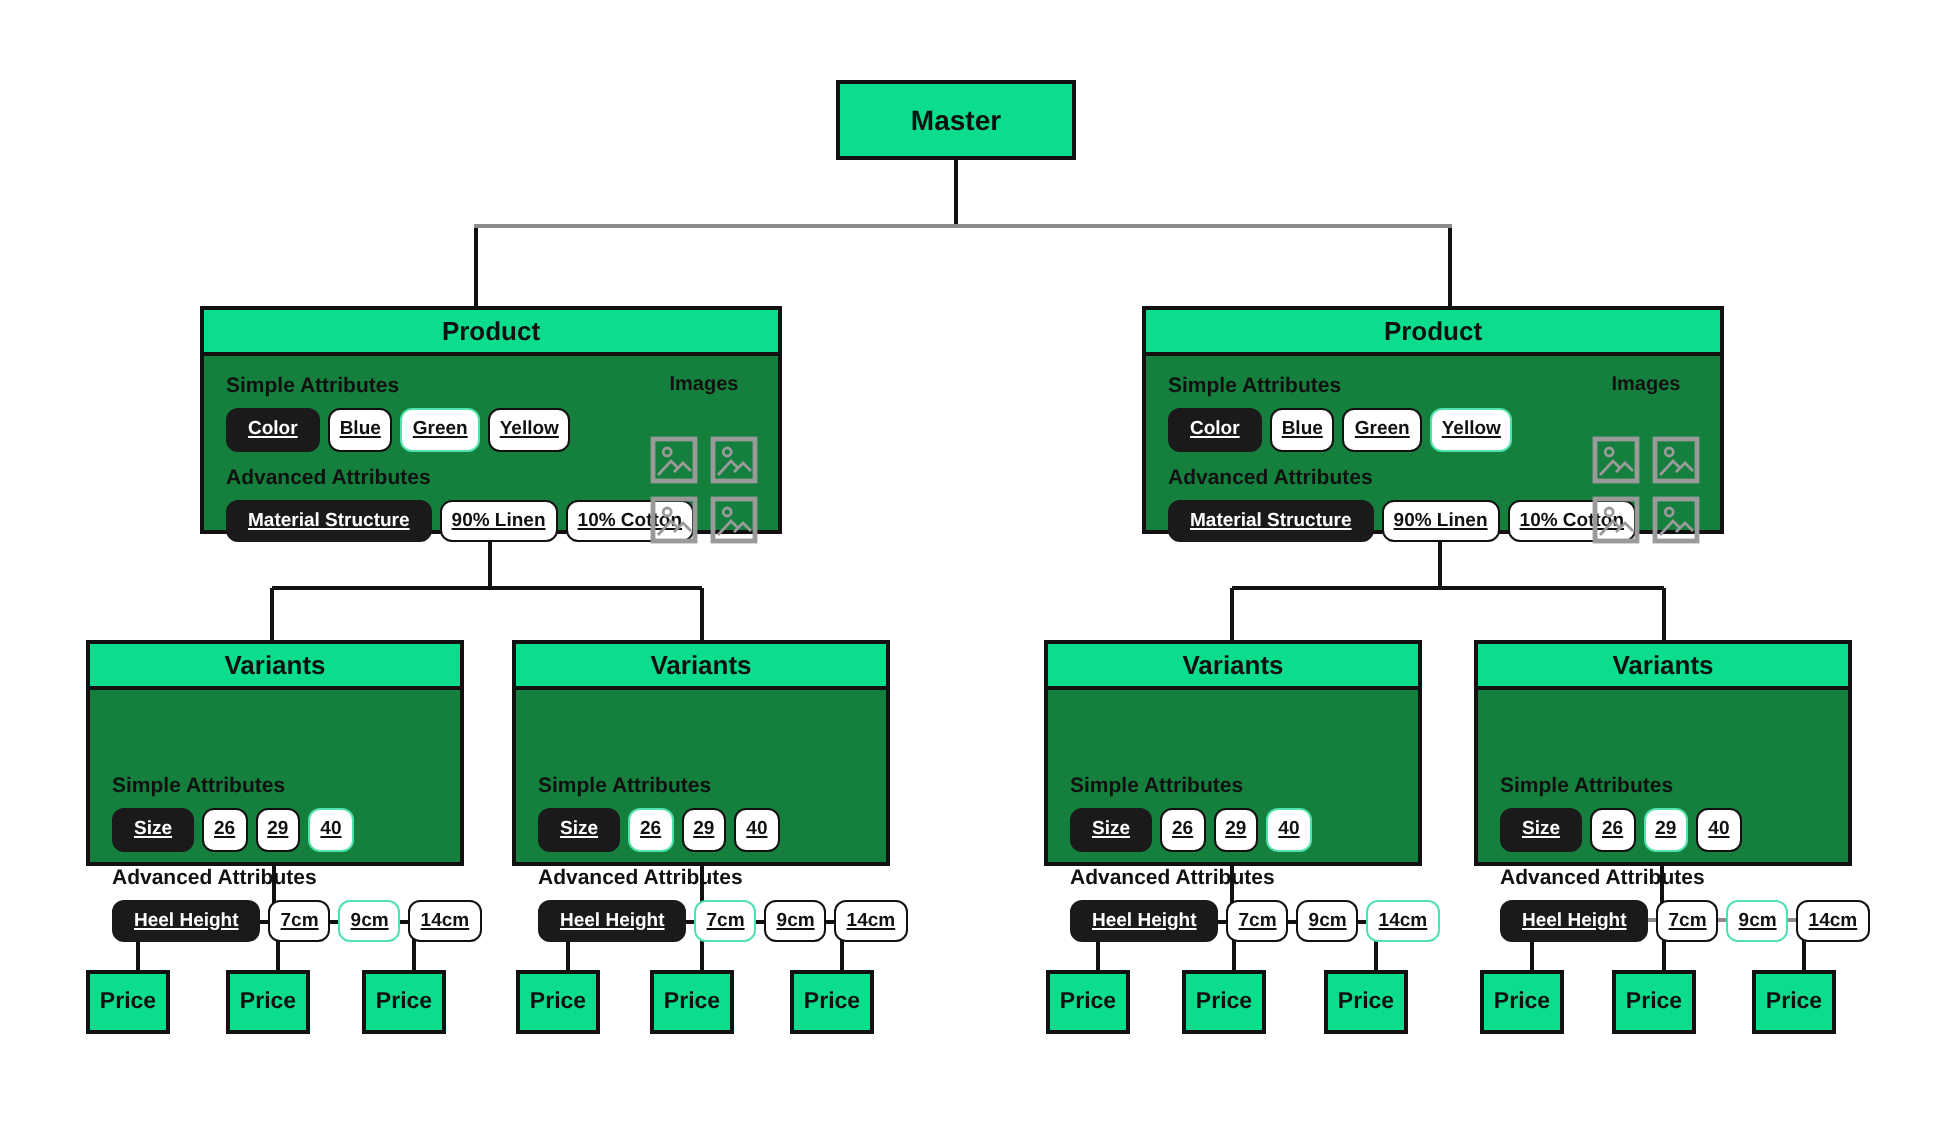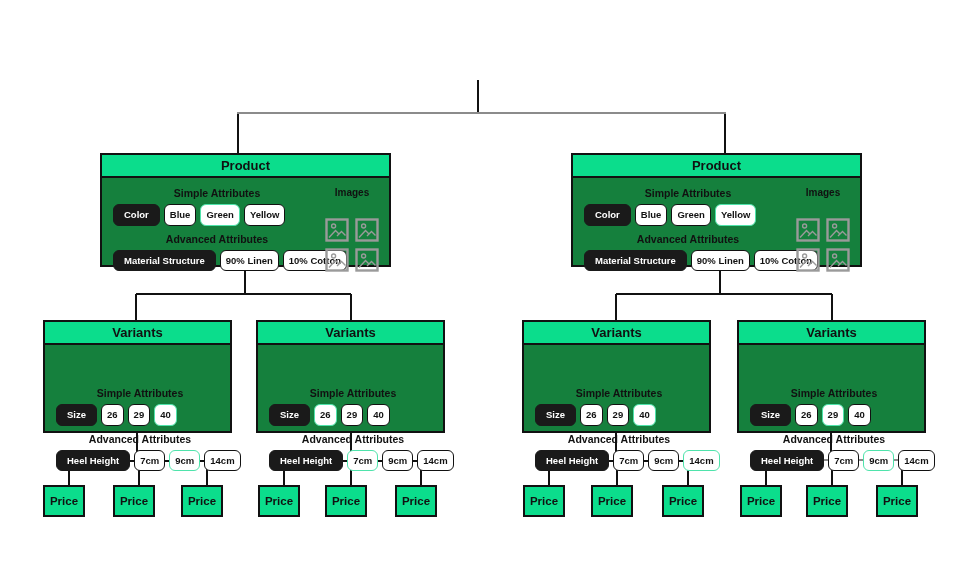--- a/index.html
+++ b/index.html
@@ -23,28 +23,28 @@
     display:flex;align-items:center;justify-content:center;
     font-weight:700;
   }
   .master{left:418px;top:40px;width:120px;height:40px;font-size:14px;}
   .price{width:42px;height:32px;top:485px;font-size:11.5px;font-weight:700;}
   .panel{background:#15803d;border:2px solid var(--ink);display:flex;flex-direction:column;}
   .panel-header{
     background:var(--green);border-bottom:2px solid var(--ink);
     text-align:center;font-weight:700;font-size:13px;padding:3px 0;flex:0 0 auto;
   }
-  .panel-body{flex:1;display:flex;padding:7px 6px 7px 11px;text-align:center;}
+  .panel-body{flex:1;display:flex;padding:7px 6px 7px 11px;}
   .attr-col{flex:1;min-width:0;}
   .section-label{font-size:10.5px;font-weight:700;margin:2px 0 5px 0;}
   .chips-row{display:flex;gap:4px;margin-bottom:7px;align-items:center;flex-wrap:nowrap;}
   .chip{
     font-size:9.5px;font-weight:700;line-height:1;
     padding:5px 5px;border:1.5px solid var(--ink);border-radius:6px;
-    background:#fff;color:var(--ink);white-space:nowrap;
+    background:#fff;color:var(--ink);white-space:nowrap;text-decoration:underline;
   }
   .chip.dark{background:#1a1a1a;color:#ffffff;border-color:#1a1a1a;padding:5px 10px;}
   .chip.green{border-color:var(--chip-green);}
   .product{width:291px;height:114px;top:153px;}
   .product-1{left:100px;} .product-2{left:571px;}
   .variants{width:189px;height:113px;top:320px;gap:33px;}
   .variants-1{left:43px;} .variants-2{left:256px;} .variants-3{left:522px;} .variants-4{left:737px;}
   .images-col{flex:0 0 auto;margin-left:4px;padding-right:4px;display:flex;flex-direction:column;align-items:center;}
   .images-label{font-size:10px;font-weight:700;margin:2px 0 20px 0;}
   .img-grid{display:grid;grid-template-columns:repeat(2,24px);gap:6px;}
@@ -96,20 +96,23 @@
       <line x1="832" y1="460" x2="832" y2="486"></line>
       <line x1="902" y1="460" x2="902" y2="486"></line>
     </g>
     <g stroke="#8b8b8b" stroke-width="2" fill="none">
 
       <line x1="237" y1="113" x2="726" y2="113"></line>
       <line x1="766" y1="460" x2="903" y2="460"></line>
     </g>
   </svg>
 
+  <div class="node green-box master">
+    <span>Master</span>
+  </div>
 
   <div class="node panel product product-1">
     <div class="panel-header">Product</div>
     <div class="panel-body">
       <div class="attr-col">
         <div class="section-label">Simple Attributes</div>
         <div class="chips-row">
           <span class="chip dark">Color</span>
           <span class="chip plain">Blue</span>
           <span class="chip green">Green</span>

